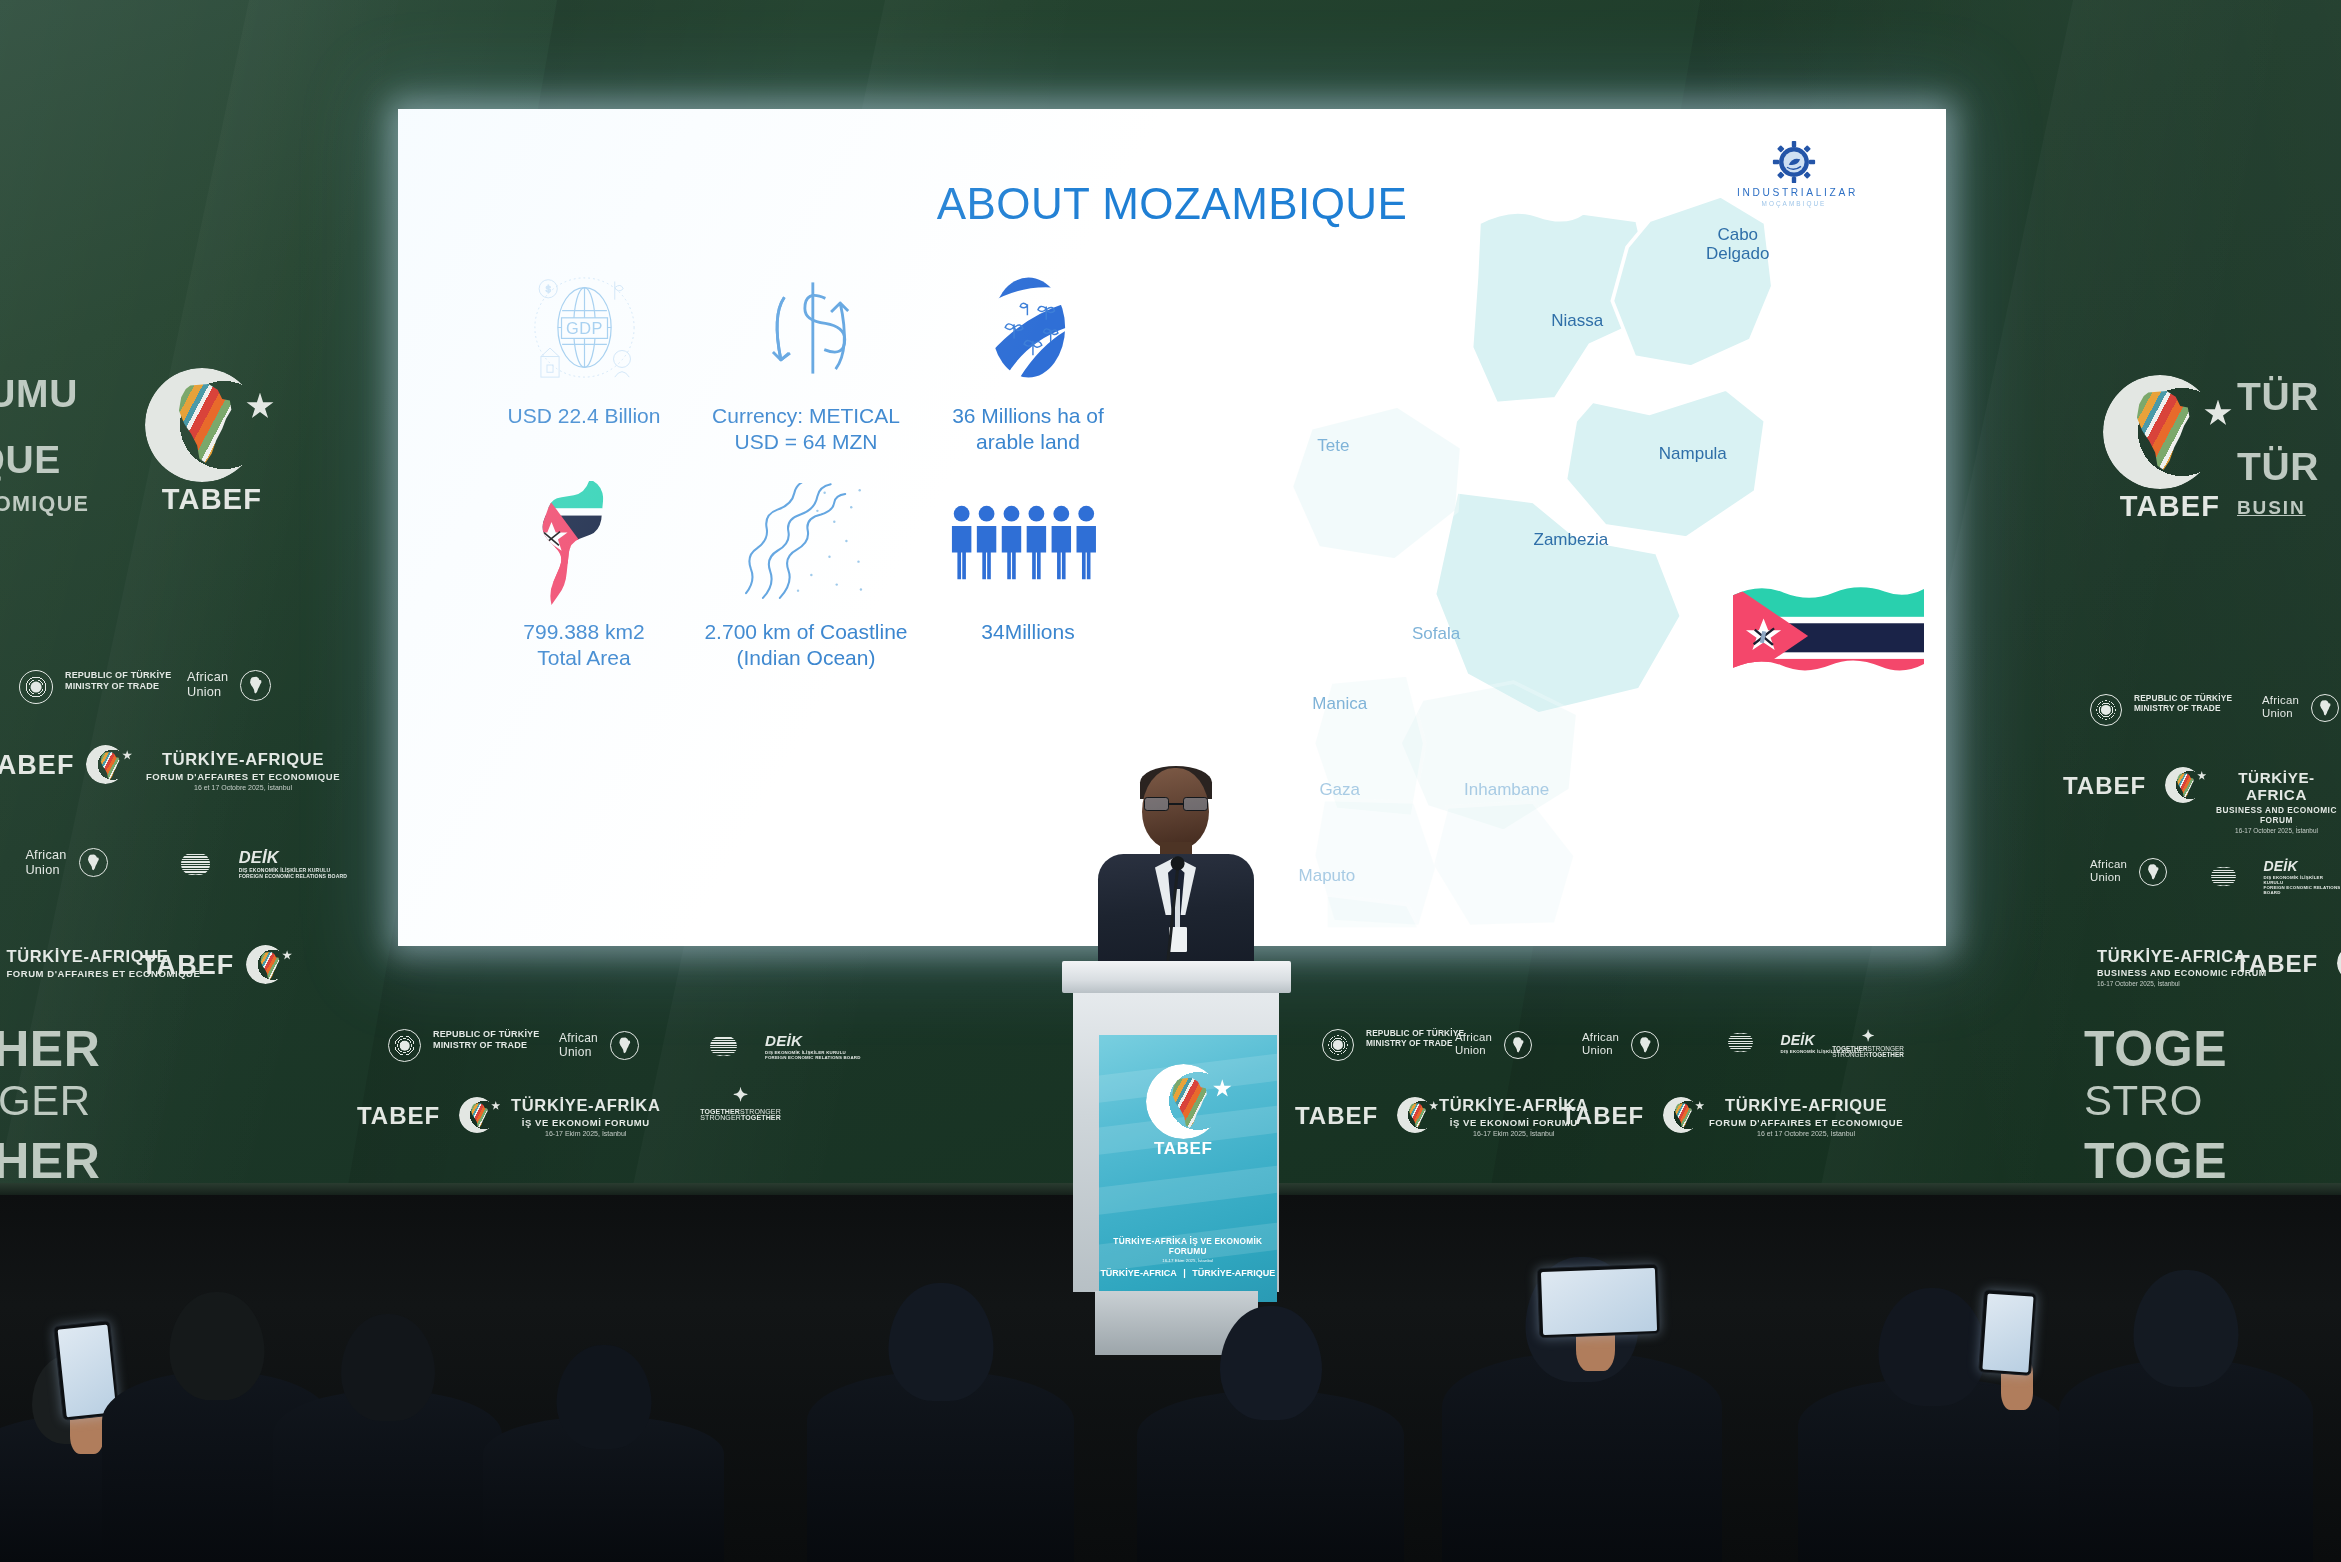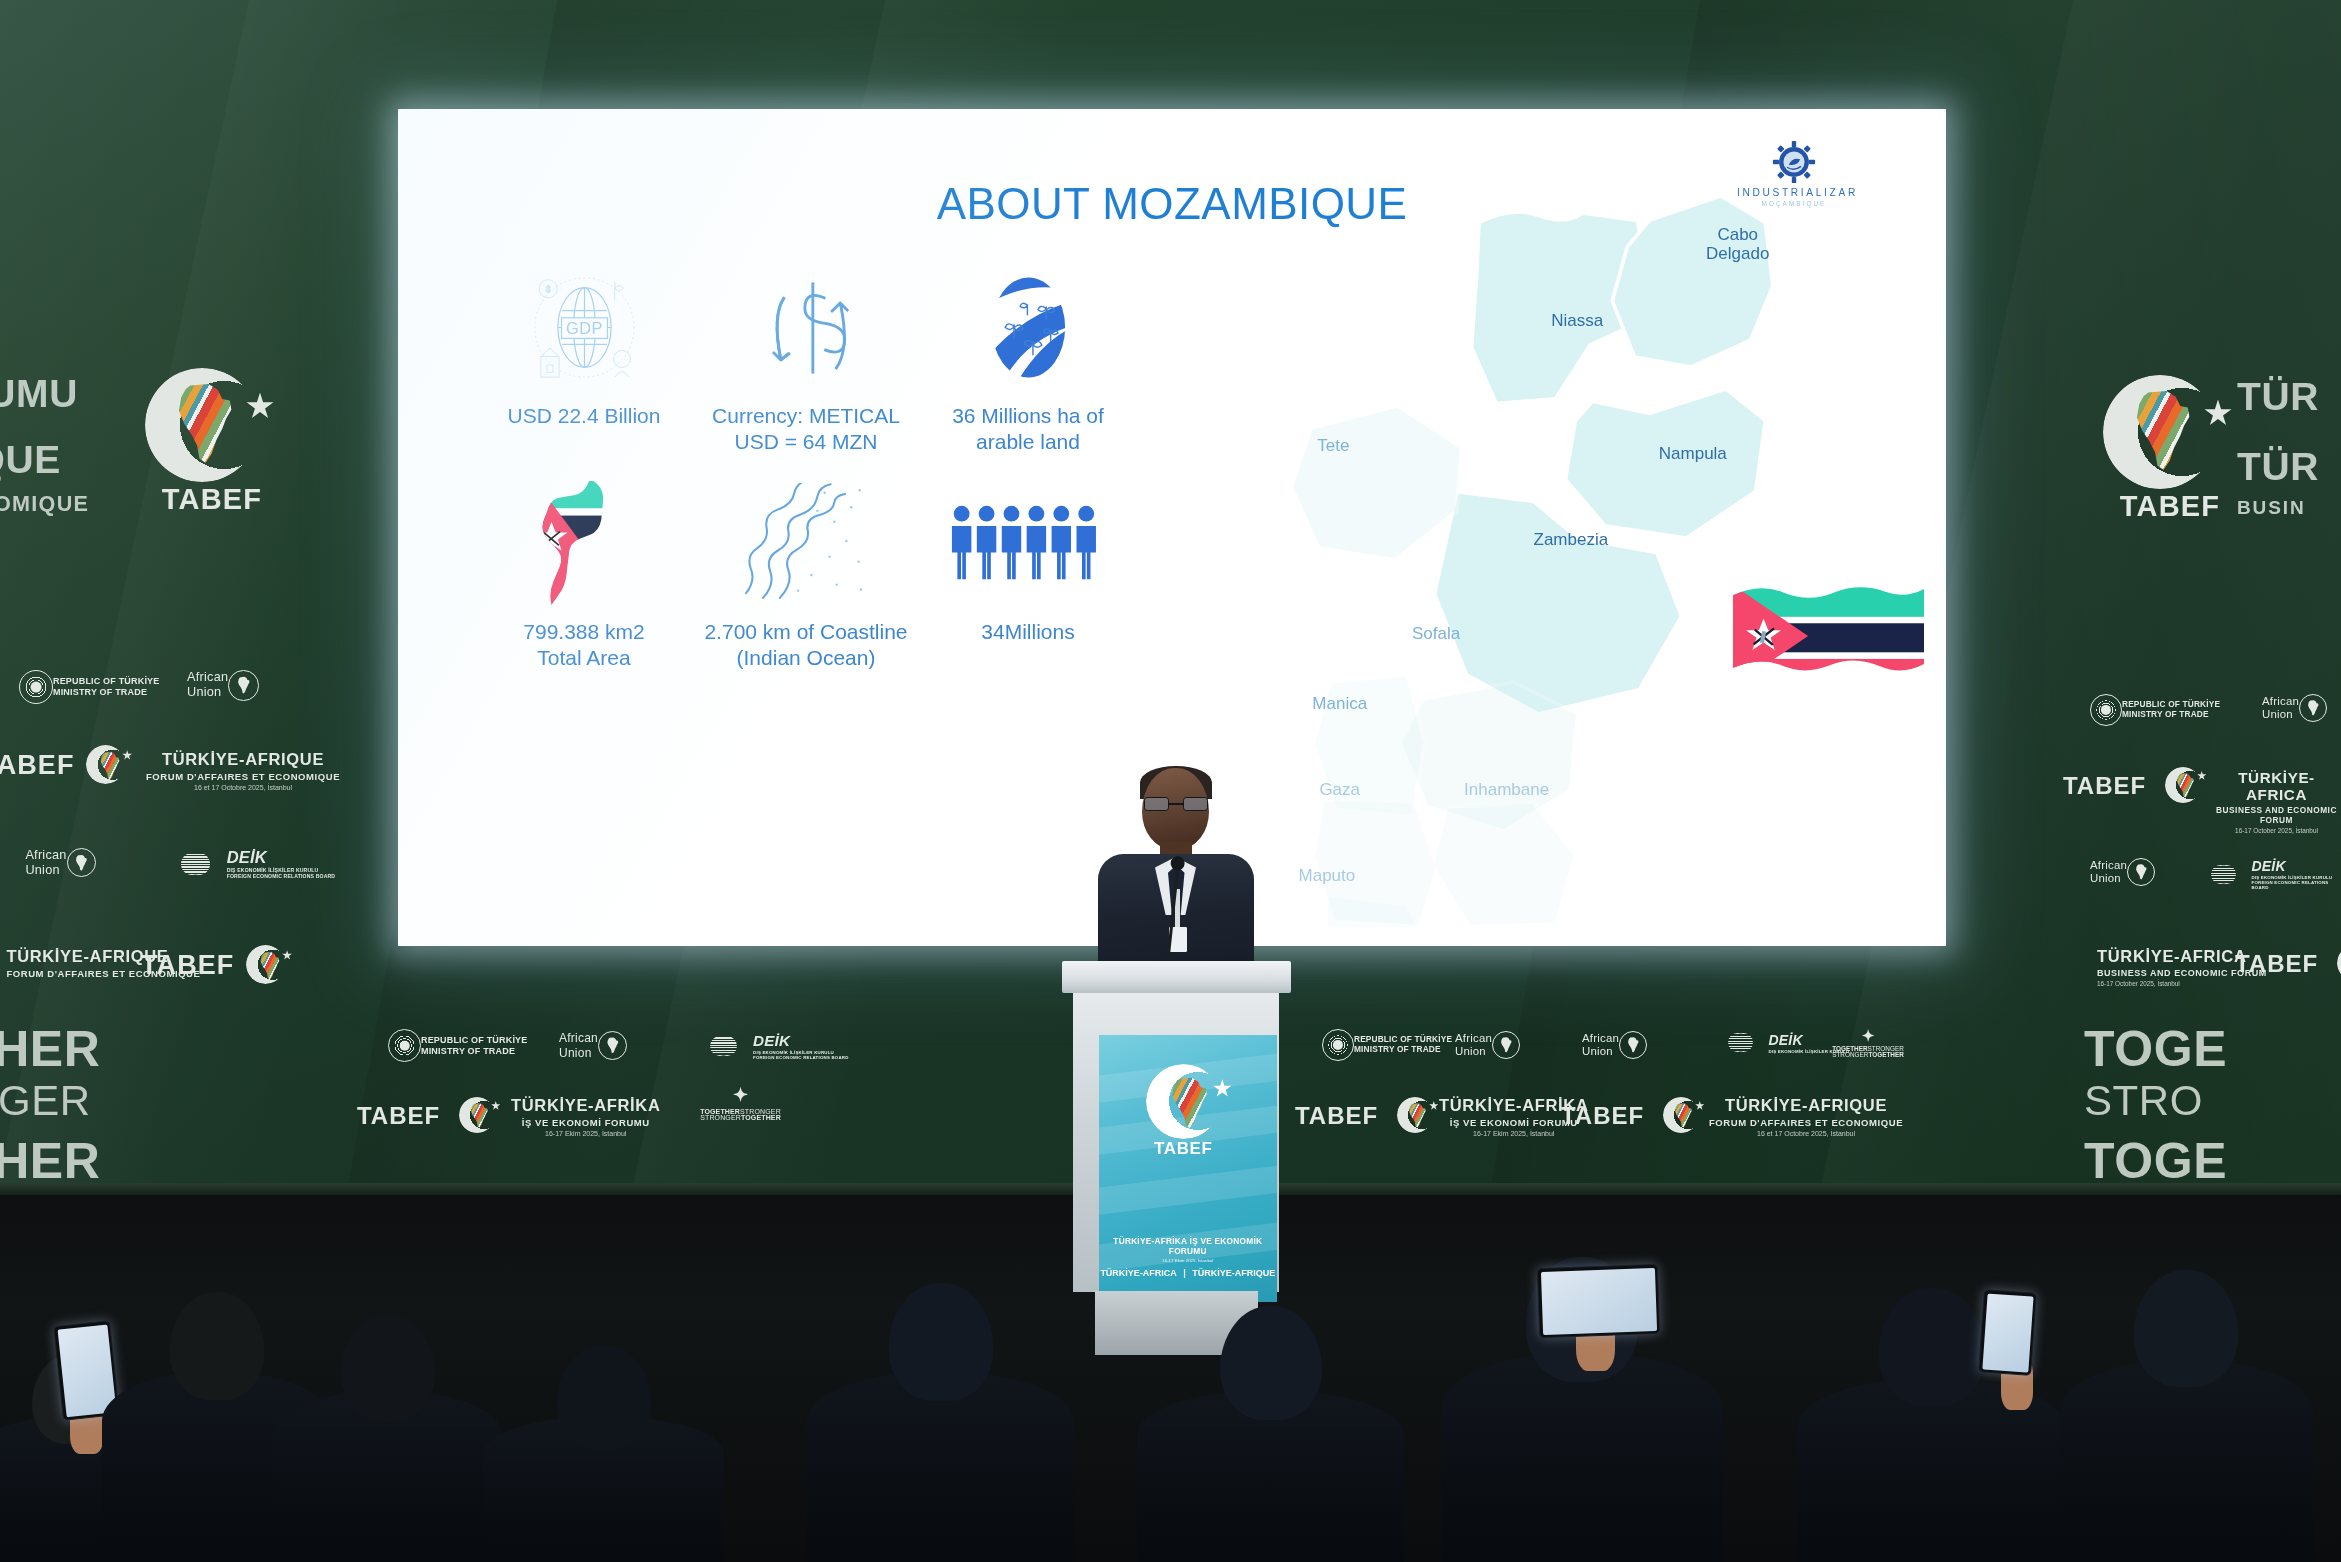--- a/index.html
+++ b/index.html
@@ -61,21 +61,21 @@
        #f0f0ee 64%,#f0f0ee 68%, #e8a23a 68%,#e8a23a 76%,
        #d9433a 76%,#d9433a 84%, #4a9aa8 84%,#4a9aa8 89%,
        #e86a2b 89%,#e86a2b 100%);
   }
   .tabef-logo .tabef-text {
     position:absolute; color:#e3e7e3; font-weight:bold; letter-spacing:.04em;
     text-align:center; width:100%;
   }
 
   
-  .splogo { position:absolute; display:flex; align-items:center; gap:0; }
+  .splogo { position:absolute; display:flex; gap:12px; }
   .splogo .sp-txt { color:#e4e9e5; font-weight:bold; line-height:1.18; letter-spacing:.02em; }
 
   .seal {
     border-radius:50%; border:1.3px solid #e4e9e5; position:relative; flex:none;
     background:
       radial-gradient(circle at 50% 50%, transparent 0 18%, #e4e9e5 18% 21%, transparent 21% 30%,
       #e4e9e5 30% 33%, transparent 33% 42%, #e4e9e5 42% 45%, transparent 45% 100%);
   }
   .seal::before {
     content:""; position:absolute; left:50%; top:50%; transform:translate(-50%,-50%);
@@ -281,21 +281,21 @@
     <div class="tabef-logo tabef-text" style="left:0;top:121px;font-size:29px;">TABEF</div>
   </div>
 
   <div class="bigword" style="left:-38px; top:1020px; font-size:50px;">THER</div>
   <div class="bigword" style="left:-33px; top:1077px; font-size:42px; font-weight:normal;">NGER</div>
   <div class="bigword" style="left:-38px; top:1132px; font-size:50px;">THER</div>
   <div class="bigword" style="left:-33px; top:1189px; font-size:42px; font-weight:normal;">NGER</div>
 
   <div class="bigword" style="left:2237px; top:375px; font-size:39px;">TÜR</div>
   <div class="bigword" style="left:2237px; top:445px; font-size:39px;">TÜR</div>
-  <div class="bigword" style="left:2237px; top:497px; font-size:19px; letter-spacing:1.9px;">BUSIN</div>
+  <div class="bigword" style="left:2237px; top:497px; font-size:19px; letter-spacing:1.9px;text-decoration:underline;">BUSIN</div>
 
   <div class="tabef-logo" style="left:2097px; top:369px; width:146px; height:152px;">
     <div class="crescent" style="width:114px;height:114px;left:6.4px;top:6.4px;
          -webkit-mask:radial-gradient(circle at 79px 57px, transparent 0 44px, #000 44px);
          mask:radial-gradient(circle at 79px 57px, transparent 0 44px, #000 44px);"></div>
     <div class="africa" style="left:27px; top:20.3px; width:76px; height:83px;"></div>
     <div class="star" style="left:107px; top:30.5px; width:28px; height:28px;"></div>
     <div class="tabef-logo tabef-text" style="left:0;top:121px;font-size:29px;">TABEF</div>
   </div>
 

